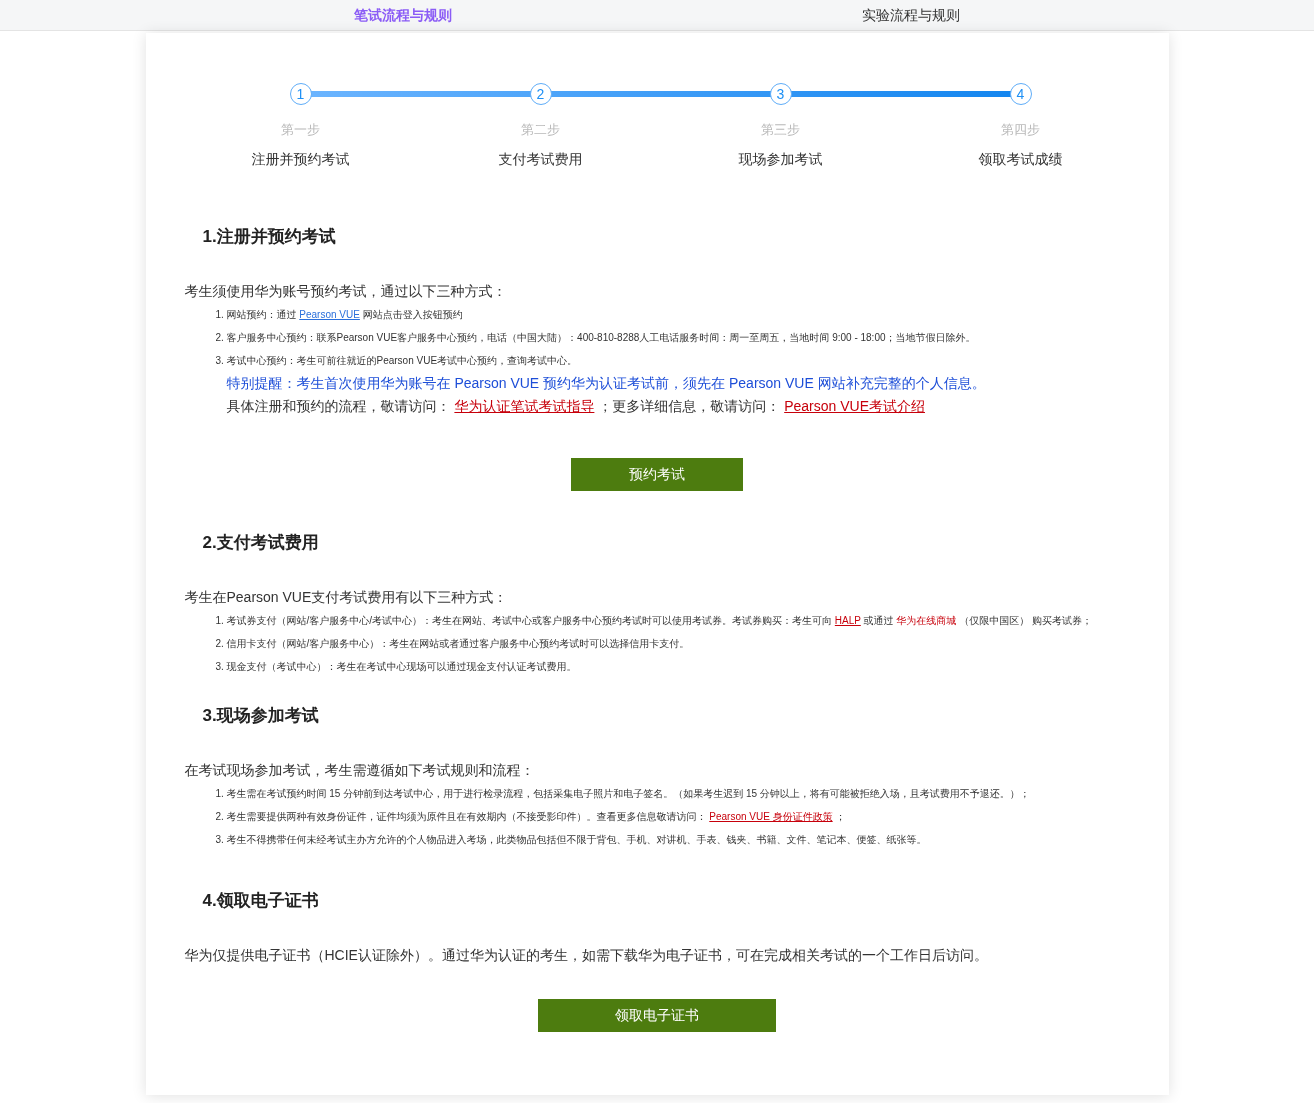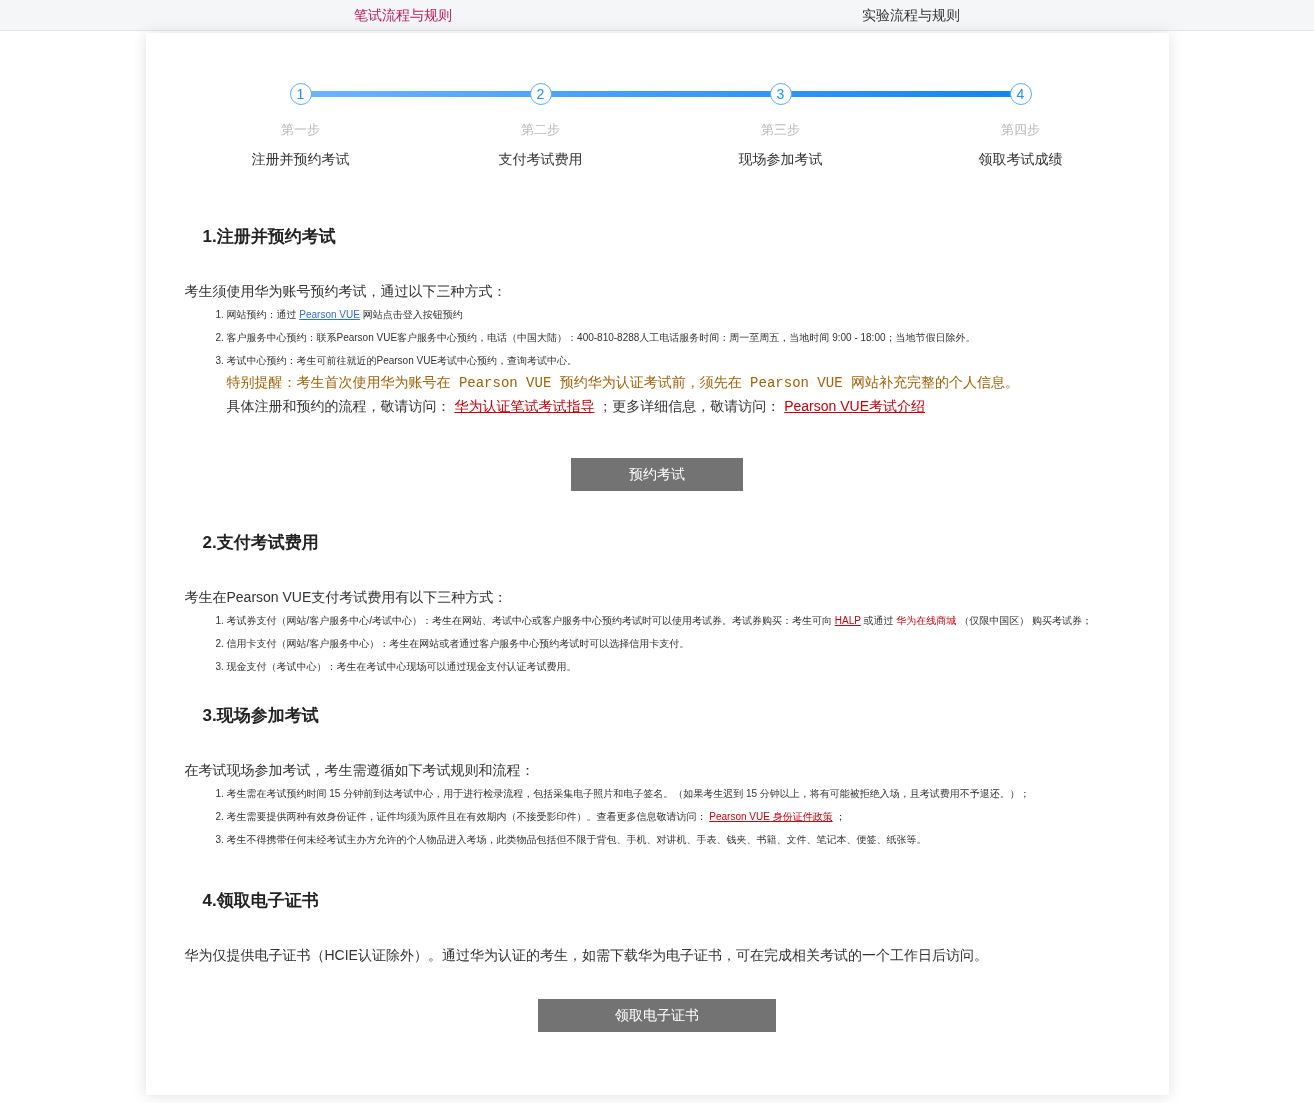--- a/index.html
+++ b/index.html
@@ -6,47 +6,47 @@
   body{
     font-family:"Liberation Sans","DejaVu Sans",sans-serif;
     color:#333;background:#fff;
   }
   .page{width:1314px;height:1103px;overflow:hidden;background:#fff;display:flex;flex-direction:column;}
   
   .topbar{height:30px;background:#f5f6f7;border-bottom:1px solid #e4e4e4;
           display:flex;justify-content:center;align-items:center;flex:none;}
   .topbar-inner{width:1016px;display:flex;}
   .tab{flex:1;text-align:center;font-size:14px;color:#333;cursor:pointer;line-height:30px;}
-  .tab.active{color:#be185d;}
+  .tab.active{color:#8b5cf6;font-weight:bold;}
   
   .card{width:1023px;margin:2px auto 0;background:#fff;box-sizing:border-box;
         box-shadow:0 1px 14px rgba(0,0,0,0.12);padding:50px 39px 52px;flex:none;min-height:1062px;}
   
   .steps{position:relative;display:flex;width:960px;margin-left:-4px;}
   .track{position:absolute;left:118px;right:118px;top:8px;height:6px;border-radius:3px;
          background:linear-gradient(90deg,#6cb5ff,#1285ef);}
   .step{flex:1;display:flex;flex-direction:column;align-items:center;position:relative;}
   .step-circle{width:22px;height:22px;box-sizing:border-box;border-radius:50%;background:#fff;
                border:1px solid #5fadf8;color:#1e90f5;font-size:14px;line-height:20px;
                text-align:center;position:relative;z-index:1;}
   .step-label{margin-top:16px;font-size:13px;color:#b8b8b8;}
   .step-name{margin-top:12px;font-size:14px;color:#333;}
   
   .sec-h{font-size:17px;font-weight:bold;color:#222;margin:18px;}
   .mt-56{margin-top:56px;} .mt-40{margin-top:40px;} .mt-26{margin-top:26px;} .mt-38{margin-top:38px;}
   .sec-p{margin:32px 0 0;font-size:14px;line-height:23px;}
   ol.sec-list{margin:0;padding-left:42px;font-size:10px;line-height:23px;}
   ol.sec-list li{margin:0;}
   .note{margin:0 0 0 42px;font-size:14px;line-height:23px;}
-  .note.red{color:#a16207;font-family:Liberation Mono, monospace;}
+  .note.red{color:#1d4ed8;}
   .lnk-b{color:#2a6fdb;text-decoration:underline;cursor:pointer;}
   .lnk-r{color:#c7000b;text-decoration:underline;cursor:pointer;}
   .lnk-r.nou{text-decoration:none;}
   
-  .btn{display:block;margin:40px auto 0;background:#737373;color:#fff;border:none;
+  .btn{display:block;margin:40px auto 0;background:#4d7c0f;color:#fff;border:none;
        font-size:14px;height:33px;cursor:pointer;font-family:inherit;}
   .btn-book{width:172px;}
   .btn-cert{width:238px;margin-top:32px;}
 </style>
 </head>
 <body>
 
 <div class="page">
 
   <div class="topbar">

